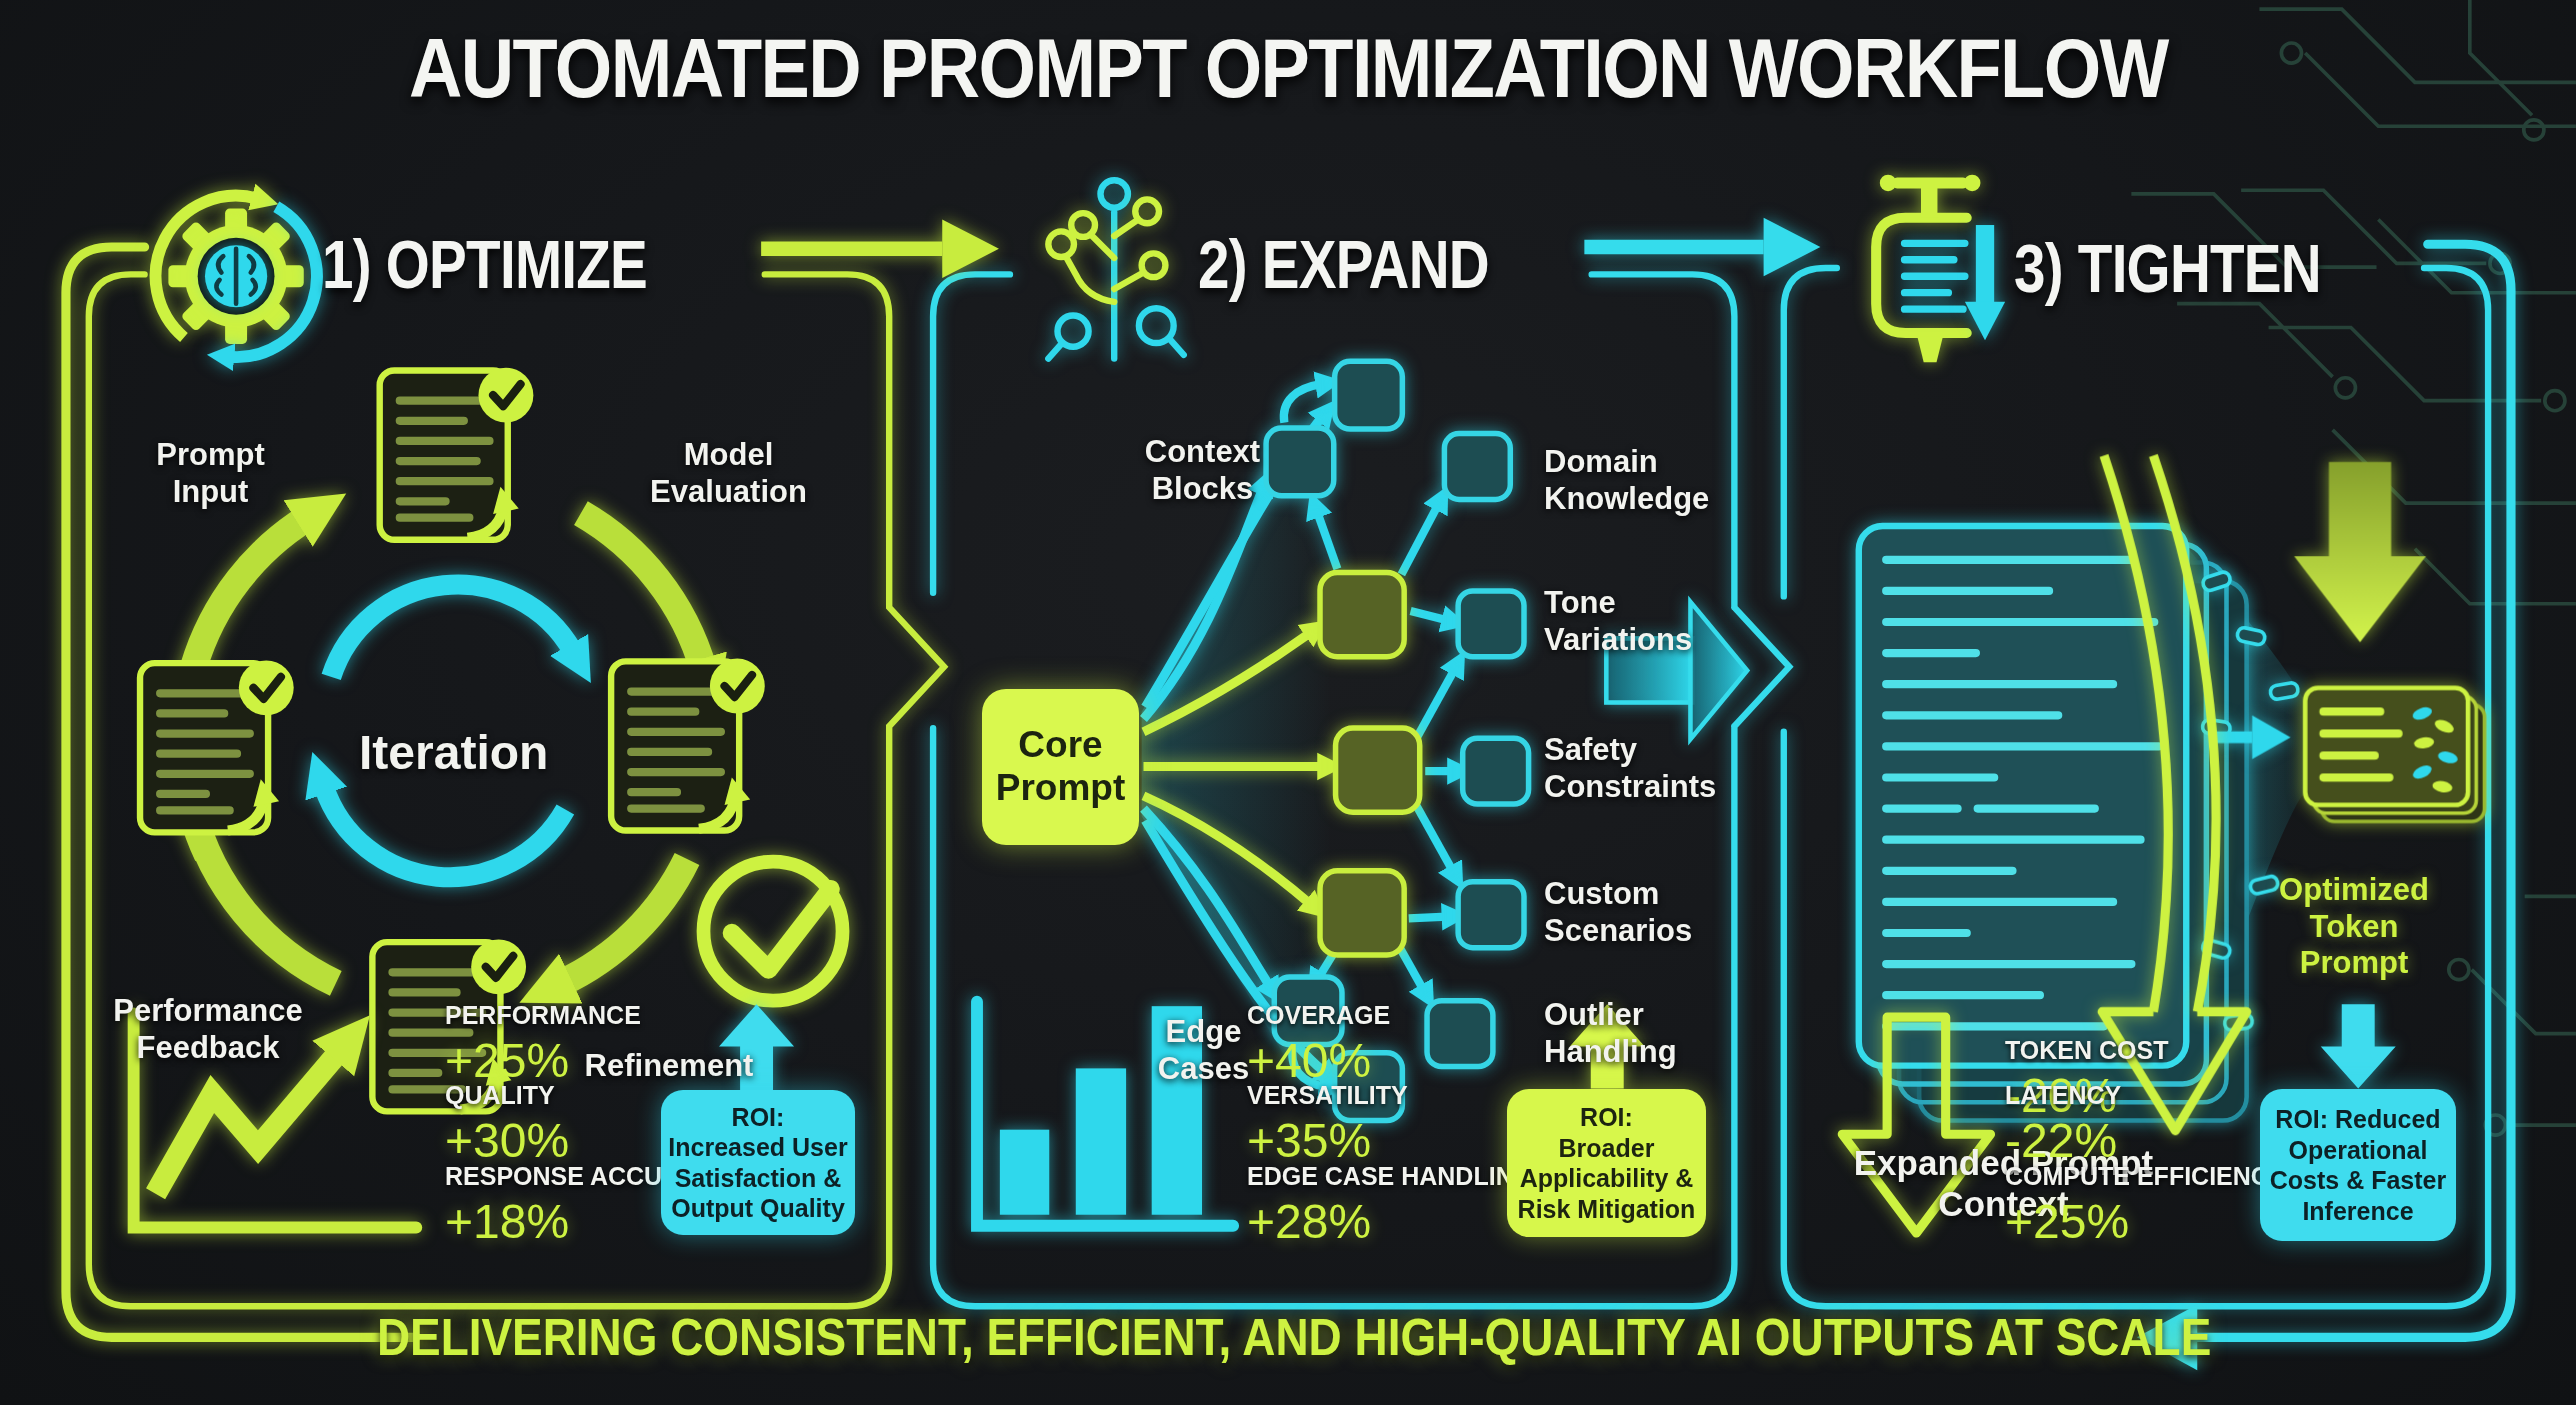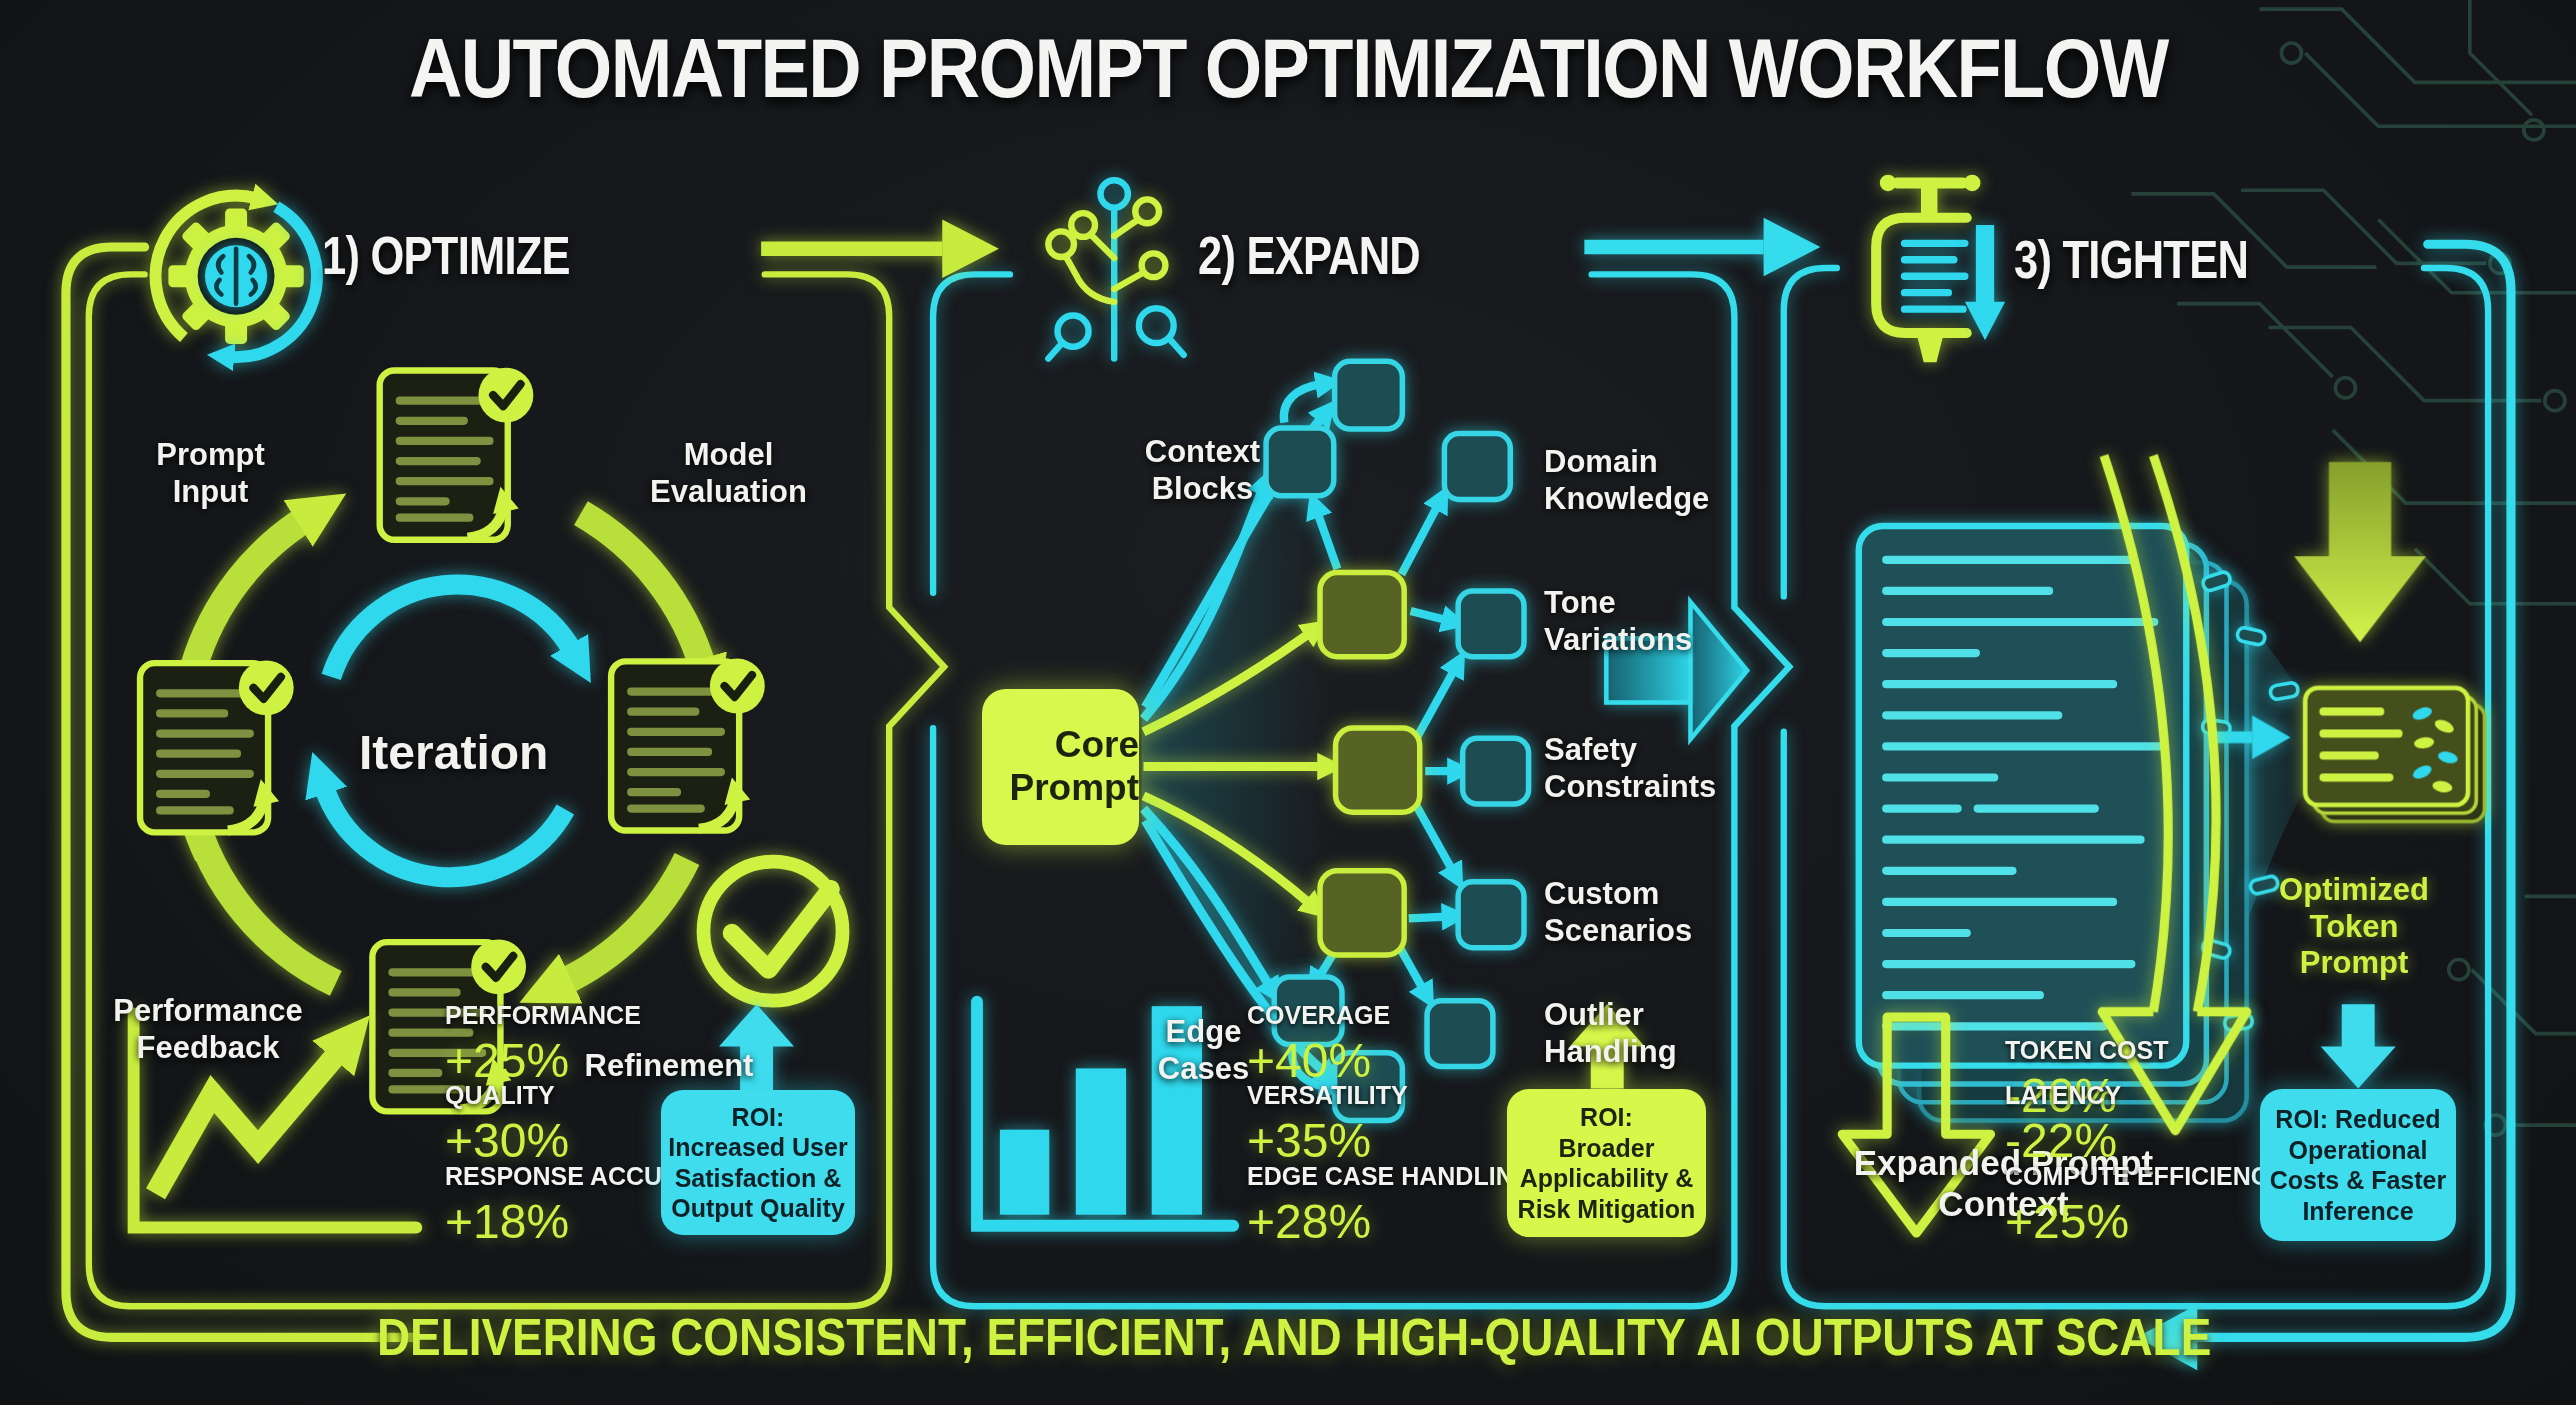--- a/index.html
+++ b/index.html
@@ -5,37 +5,37 @@
   html,body{margin:0;padding:0;background:#0e1012;}
   .stage{position:relative;width:2576px;height:1405px;overflow:hidden;
          background:radial-gradient(ellipse at 50% 40%, #1b1d20 0%, #15171a 55%, #101214 100%);
          font-family:"Liberation Sans", sans-serif;}
   svg.layer{position:absolute;left:0;top:0;}
   .abs{position:absolute;}
   .ttl{width:2576px;text-align:center;color:#f4f5f2;font-weight:700;font-size:84px;
        letter-spacing:-1.8px;top:20px;left:0;text-shadow:0 4.6px 12.8px rgba(0,0,0,.95);}
   .cond{display:inline-block;transform:scaleX(.88);transform-origin:center;white-space:nowrap;}
   .condL{display:inline-block;transform:scaleX(.82);transform-origin:left center;white-space:nowrap;}
-  .hdr{color:#f4f5f2;font-weight:700;font-size:53px;letter-spacing:-0.9px;
+  .hdr{color:#f4f5f2;font-weight:700;font-size:69px;letter-spacing:-0.9px;
        text-shadow:0 3.7px 9.1px rgba(0,0,0,.9);}
   .lab{color:#f2f3ef;font-weight:700;font-size:31px;line-height:1.18;text-align:center;
        text-shadow:0 1.8px 7.3px rgba(0,0,0,.95);}
   .lab.left{text-align:left;}
   .statlab{color:#f2f3ef;font-weight:700;font-size:25px;letter-spacing:0px;
            text-shadow:0 1.8px 5.5px rgba(0,0,0,.9);white-space:nowrap;}
   .statval{font-weight:400;font-size:48px;color:#cdf241;line-height:1.02;
            text-shadow:0 0 14.6px rgba(205,242,65,.45);white-space:nowrap;}
   .statgrp{position:absolute;display:flex;flex-direction:column;gap:7px;}
   .roi{position:absolute;border-radius:22px;display:flex;flex-direction:column;
        justify-content:center;align-items:center;text-align:center;
        font-weight:700;font-size:25px;line-height:1.22;color:#0d2126;}
   .roi.cy{background:#3fdcee;box-shadow:0 0 24px rgba(47,216,236,.45);}
   .roi.lm{background:#d7f74b;color:#1d2410;box-shadow:0 0 24px rgba(205,242,65,.45);}
   .core{position:absolute;left:982px;top:689px;width:157px;height:156px;background:#d9f84e;
-        border-radius:24px;display:flex;align-items:center;justify-content:center;text-align:right;
+        border-radius:24px;display:flex;align-items:center;justify-content:center;text-align:center;
         font-weight:700;font-size:37px;line-height:1.15;color:#1c2410;
         box-shadow:0 0 27.4px rgba(205,242,65,.5);}
   .banner{left:0;top:1308px;width:2589px;text-align:center;color:#cdf241;font-weight:700;
           font-size:51px;letter-spacing:0px;
           text-shadow:0 0 18.3px rgba(205,242,65,.5), 0 2.7px 7.3px rgba(0,0,0,.9);}
   .limetext{color:#cdf241;text-shadow:0 0 12.8px rgba(205,242,65,.5);margin-top:29px;}
   .gl{filter:drop-shadow(0 0 9px rgba(200,240,60,.55));}
   .gc{filter:drop-shadow(0 0 9px rgba(47,216,236,.55));}
 </style>
 </head>

